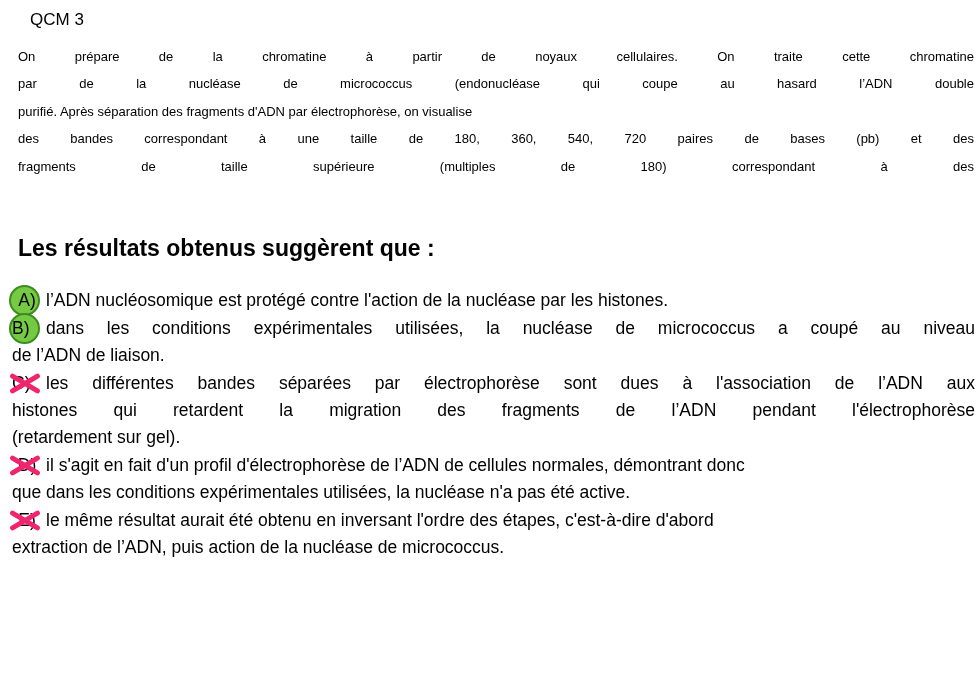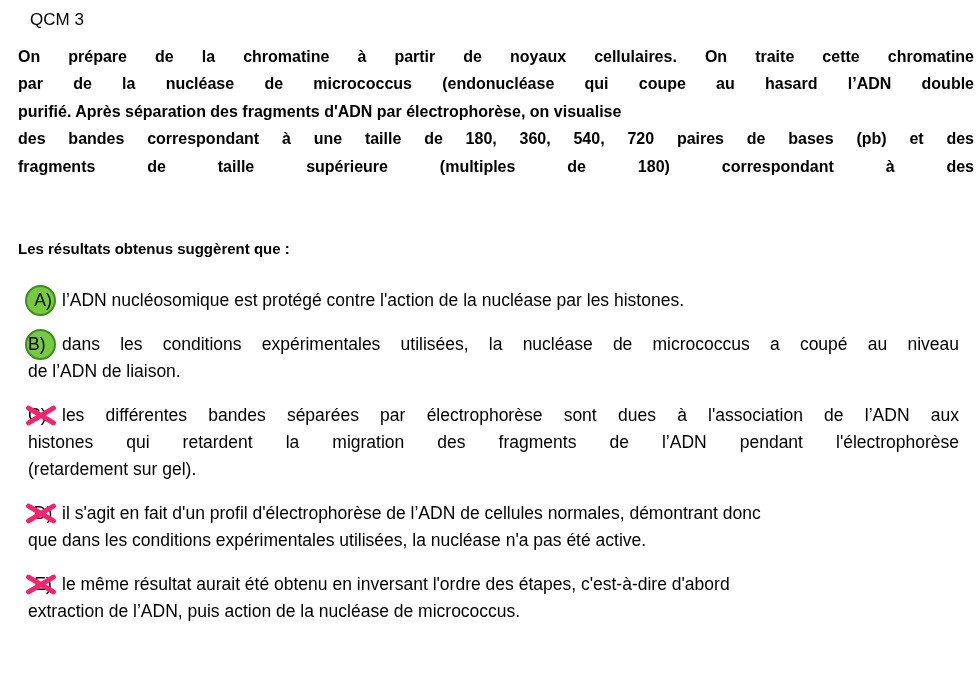--- a/index.html
+++ b/index.html
@@ -10,35 +10,35 @@
   }
   .page { position:relative; width:980px; height:688px; background:#fff; }
 
   .title {
     margin:0; padding:10px 0 0 30px;
     font-size:17px; font-weight:normal; line-height:20px;
   }
 
   .stem {
     margin:13px 6px 0 18px;
-    font-size:16px; font-weight:bold; line-height:27.4px;
+    font-size:13px; font-weight:normal; line-height:27.4px;
   }
   .line { text-align:left; }
   .line.stretch { text-align:justify; text-align-last:justify; }
 
   .prompt {
     margin:55px 6px 0 18px;
-    font-size:15px; font-weight:bold; line-height:27.4px;
+    font-size:23px; font-weight:bold; line-height:27.4px;
   }
 
   .options {
     margin:25px 5px 0 12px;
     font-size:17.5px; font-weight:normal; line-height:27.4px;
   }
-  .option { margin:16px; }
+  .option { margin:0; }
 
   .marker {
     position:relative; display:inline-block;
     width:30px; text-align:center; margin-right:4px;
     vertical-align:baseline;
   }
   .marker .letter { position:relative; z-index:1; }
 
   .marker .circle {
     position:absolute; left:-3px; top:-2px;

